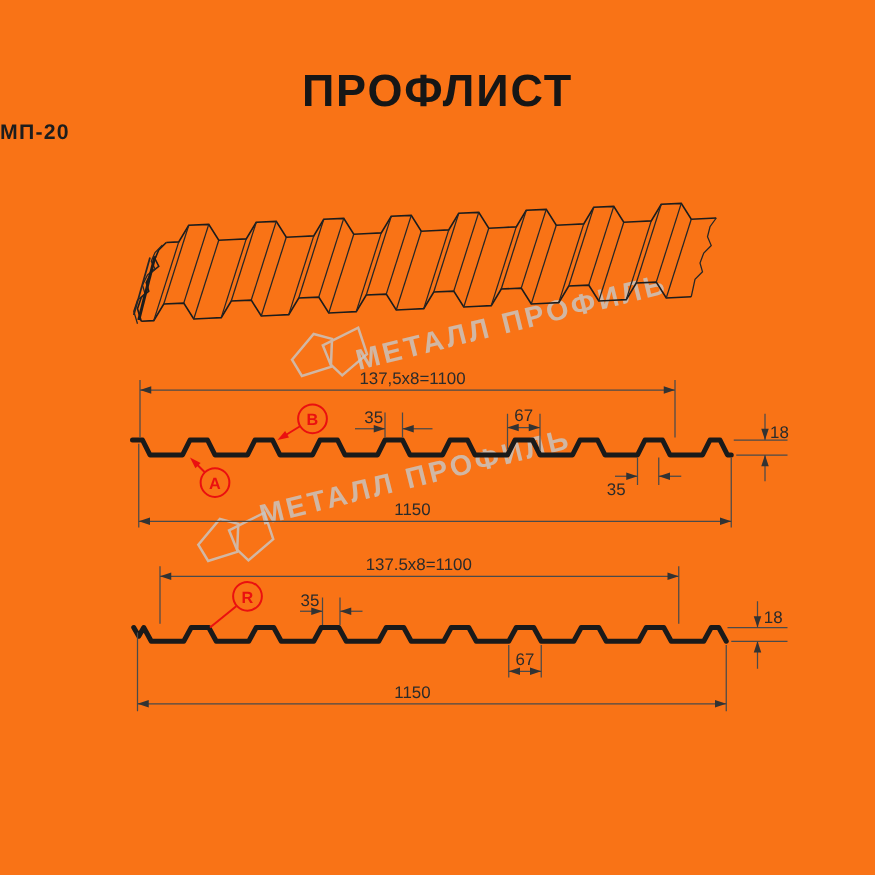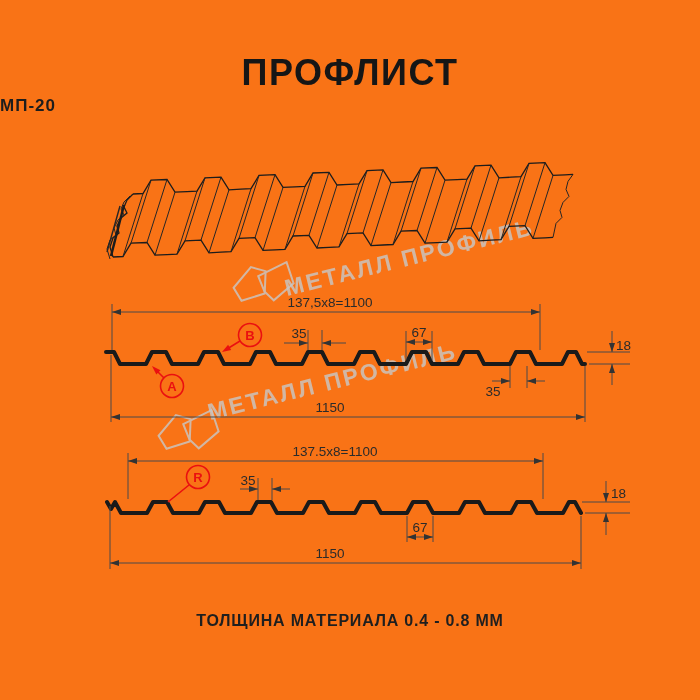--- a/index.html
+++ b/index.html
@@ -205,14 +205,13 @@
       <text class="dimtxt mid" x="330" y="558">1150</text>
 
       <g>
         <circle class="red" cx="198" cy="477" r="11.5"></circle>
         <text class="redtxt" x="198" y="482">R</text>
         <line class="red" x1="189" y1="485" x2="168" y2="502"></line>
       </g>
     </g>
   </svg>
 
-  <div class="footer">ТОЛЩИНА МАТЕРИАЛА 0.4 - 0.8 ММ</div>
 </div>
 
 </body></html>

